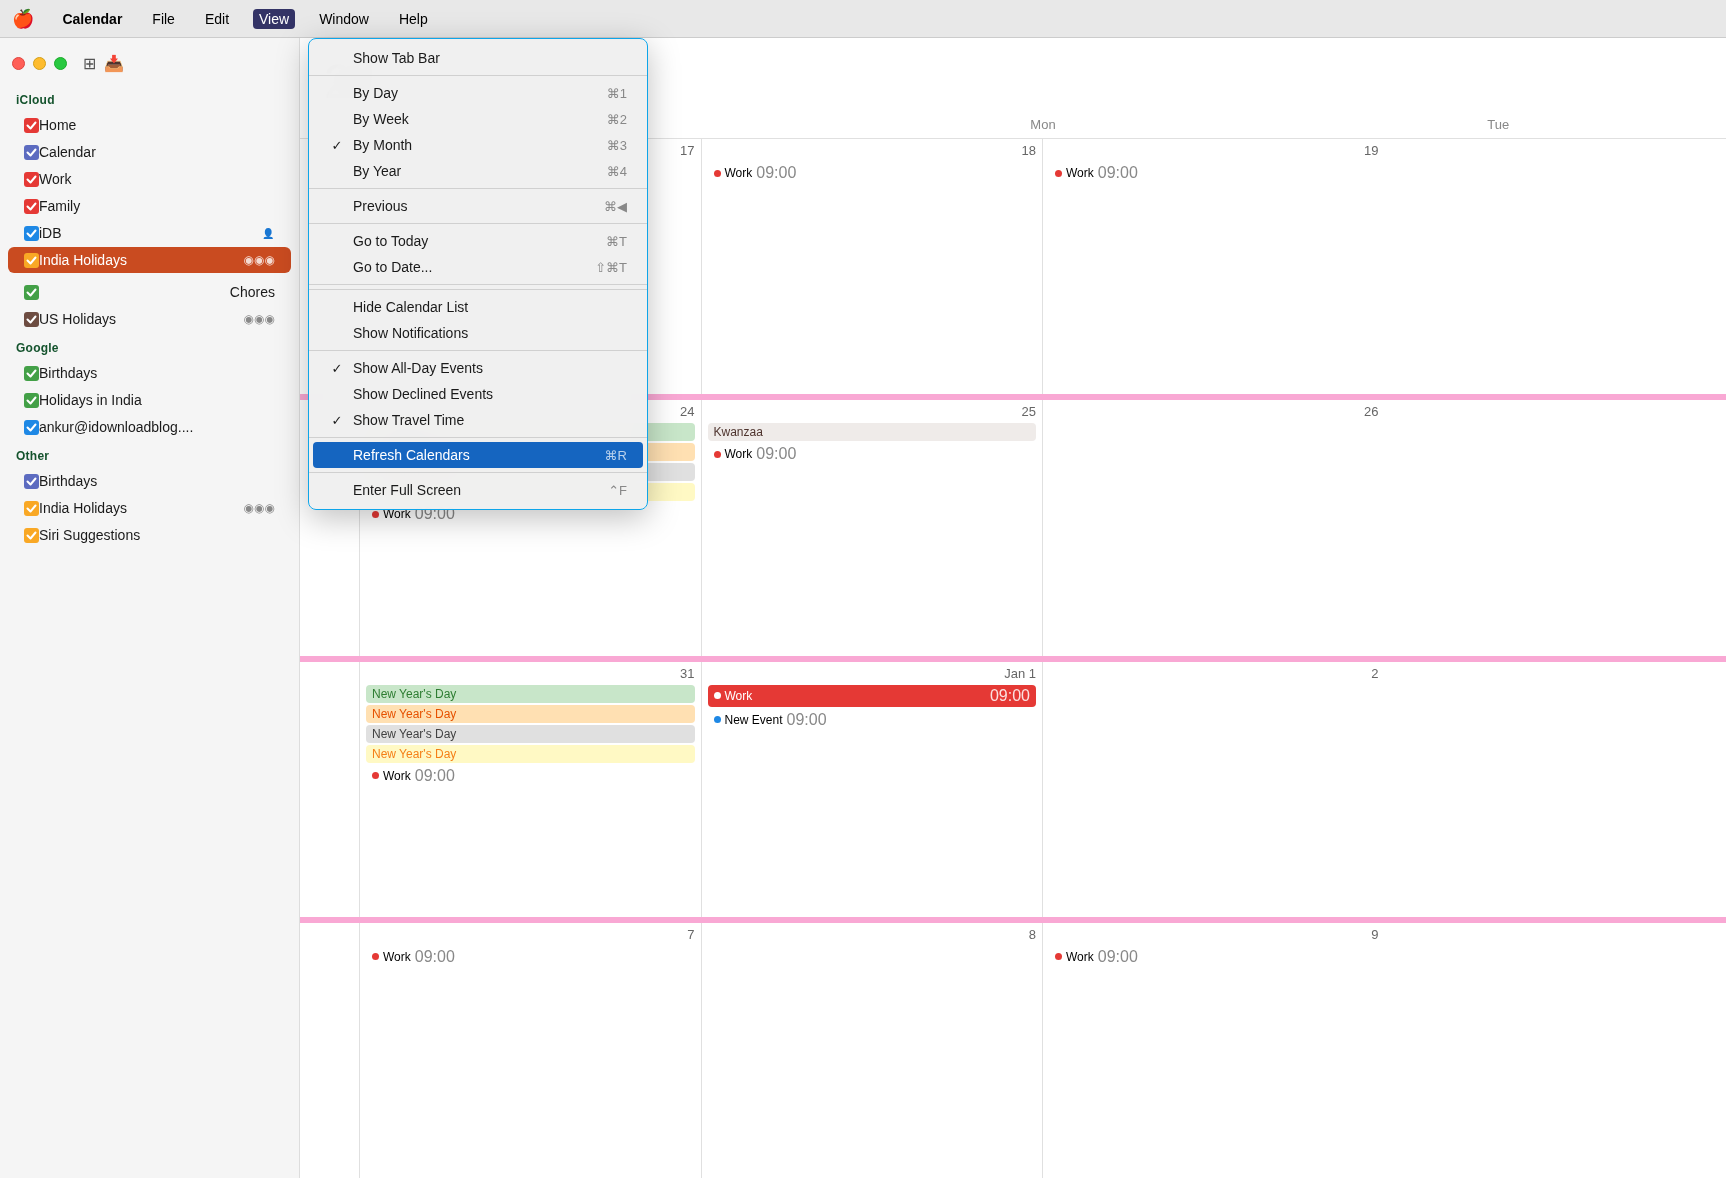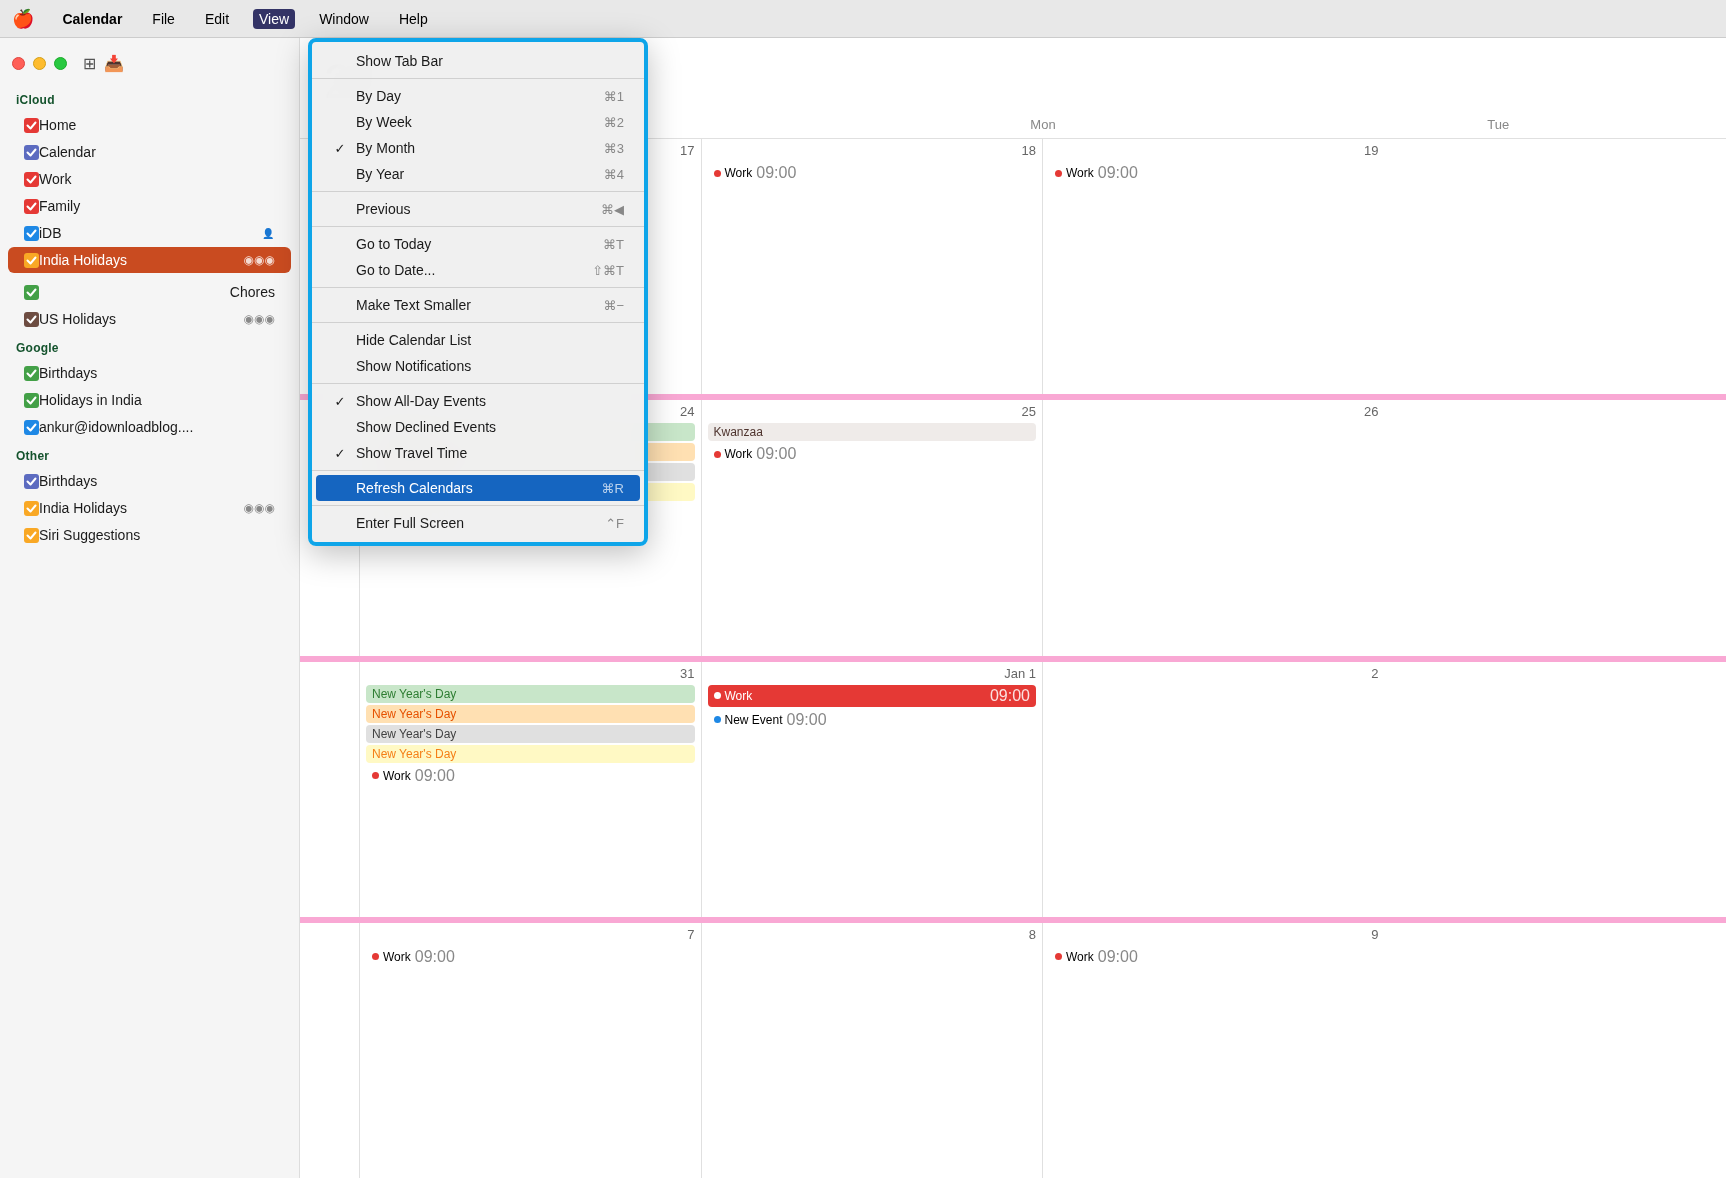--- a/index.html
+++ b/index.html
@@ -213,21 +213,21 @@
       z-index: 300;
       pointer-events: none;
     }
     .dropdown-menu {
       position: absolute;
       top: 38px;
       left: 308px;
       width: 340px;
       background: rgba(240, 240, 240, 0.97);
       backdrop-filter: blur(20px);
-      border: 4px solid #0ea5e9;
+      border: 1px solid #0ea5e9;
       border-radius: 8px;
       box-shadow: 0 8px 32px rgba(0,0,0,0.25);
       z-index: 400;
       padding: 6px 0;
       pointer-events: all;
     }
     .menu-item {
       display: flex;
       align-items: center;
       padding: 5px 16px;
@@ -604,25 +604,20 @@
       <span class="shortcut">⌘T</span>
     </div>
     <div class="menu-item">
       <span class="check-space"></span>
       <span>Go to Date...</span>
       <span class="shortcut">⇧⌘T</span>
     </div>
 
     <div class="menu-separator"></div>
 
-    <div class="menu-item">
-      <span class="check-space"></span>
-      <span>Make Text Smaller</span>
-      <span class="shortcut">⌘−</span>
-    </div>
 
     <div class="menu-separator"></div>
 
     <div class="menu-item">
       <span class="check-space"></span>
       <span>Hide Calendar List</span>
     </div>
     <div class="menu-item">
       <span class="check-space"></span>
       <span>Show Notifications</span>

